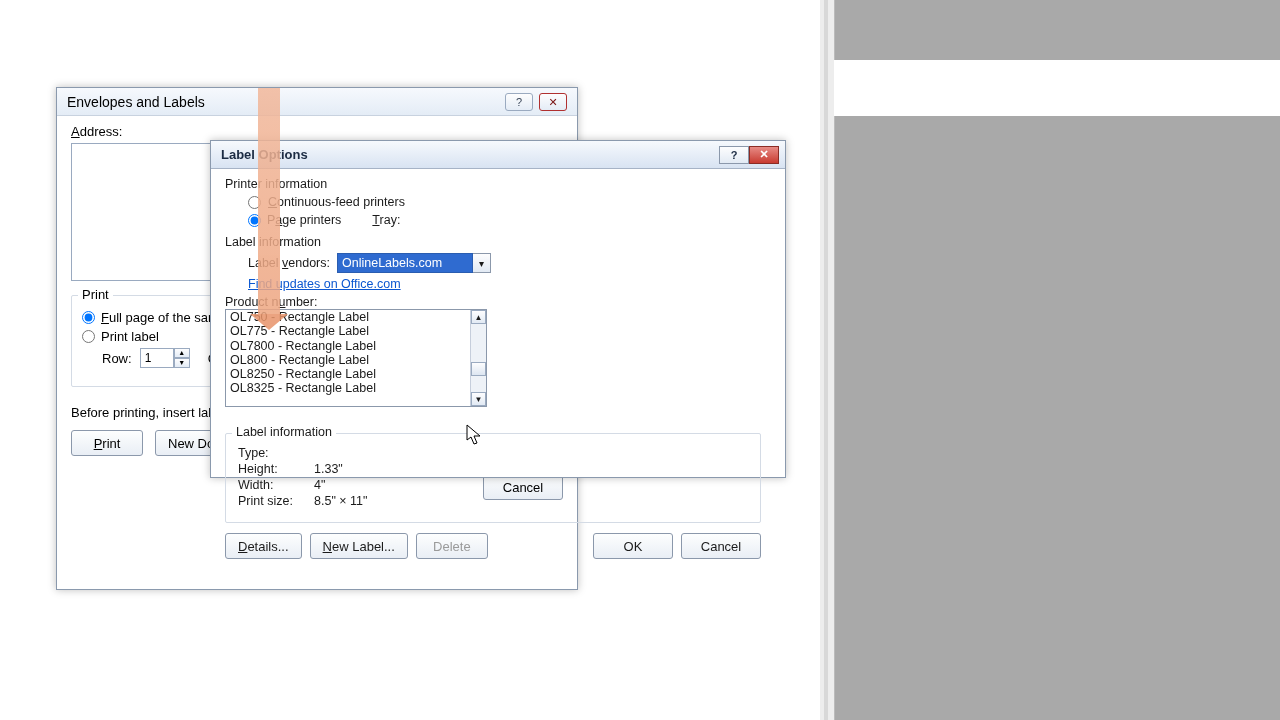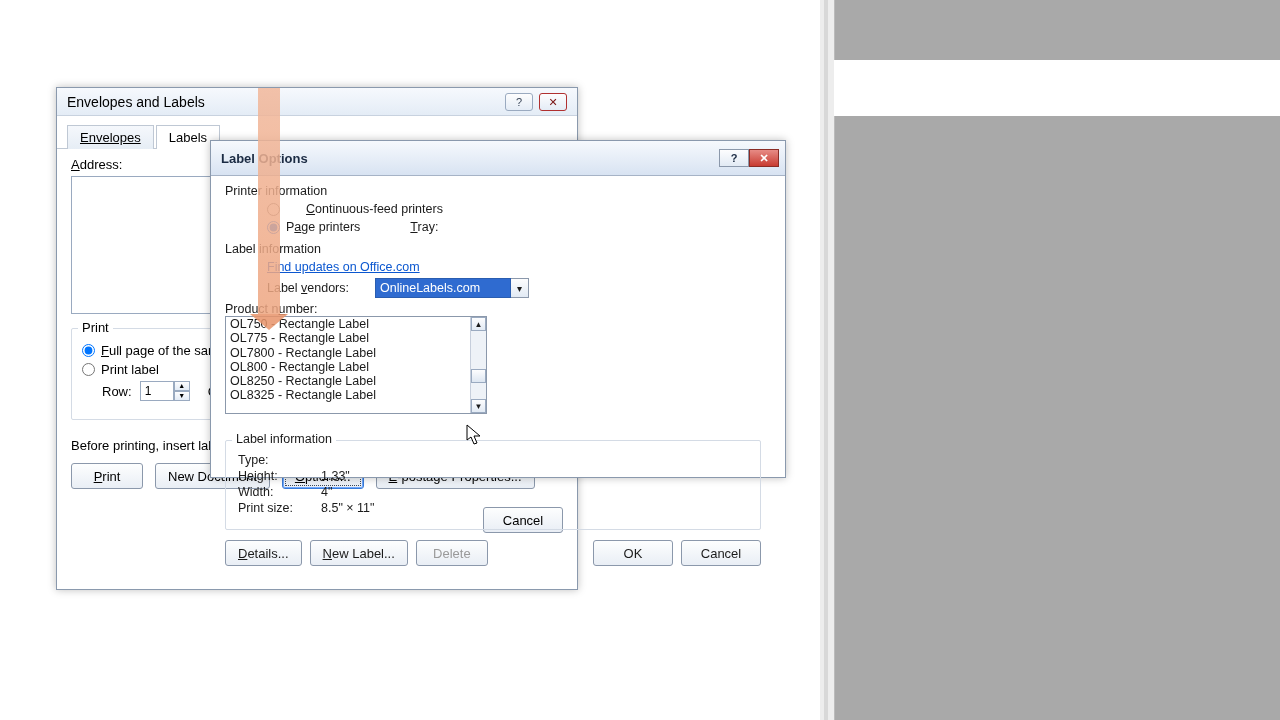--- a/index.html
+++ b/index.html
@@ -61,31 +61,31 @@
     display: inline-flex; align-items: center; justify-content: center;
   }
   .btn.focus { outline: 1px dotted #3b475a; outline-offset: -4px; border-color:#3a7bd5; box-shadow:0 0 0 1px #6fa8ff inset; }
 
   .env-buttons { display: flex; gap: 12px; margin-top: 10px; }
   .env-cancel-row { display: flex; justify-content: flex-end; margin-top: 18px; }
 
   
   .opt-dlg { left: 210px; top: 140px; width: 576px; height: 338px; z-index: 5; }
   .opt-title {
-    height: 35px; padding: 0 6px 0 10px; display: flex; align-items: center; justify-content: space-between;
+    height: 28px; padding: 0 6px 0 10px; display: flex; align-items: center; justify-content: space-between;
     background: linear-gradient(#f6f9fd,#d8e3f2); border-bottom: 1px solid #a6b3c6;
     font-size: 13px; font-weight: 600; color: #1b2b43;
   }
   .opt-tctrls { display:flex; gap:0; }
   .opt-tbtn { width: 30px; height: 18px; border: 1px solid #8b98ab; background: linear-gradient(#fdfdfe,#e2eaf4); display:flex;align-items:center;justify-content:center; font-size:11px; }
   .opt-tbtn.red { background: linear-gradient(#e78b85,#c83b31); border-color:#8b2c25; color:#fff; }
 
   .opt-body { padding: 6px 24px 10px 14px; font-size: 12.5px; color: #1b1b1b; }
   .section-label { margin: 2px 0 4px 0; }
-  .row { display: flex; align-items: center; gap: 26px; margin: 4px 0; }
+  .row { display: flex; align-items: center; gap: 7px; margin: 4px 0; }
   .row .indent { width: 16px; }
   select.sel {
     height: 22px; border: 1px solid #8b98ab; font-size: 12.5px; padding: 0 2px;
     background: #fff;
   }
   .sel.tray { width: 190px; }
   .sel-vendor-wrap { display:inline-flex; }
   .sel-vendor {
     width: 136px; height: 20px; border: 1px solid #2a5db0; background: #2f6bd0; color: #fff;
     font-size: 12.5px; padding: 0 4px; display: flex; align-items: center;
@@ -104,21 +104,21 @@
   .list-items { flex: 1; overflow: hidden; }
   .list-items div { padding: 0 4px; height: 14.3px; line-height: 14.3px; white-space: nowrap; }
   .sb { width: 16px; border-left: 1px solid #c6cedb; display: flex; flex-direction: column; background: #eef2f7; }
   .sb-btn { height: 14px; border: 1px solid #9aaac0; background: linear-gradient(#fdfdfe,#e2eaf4); font-size: 8px; display:flex;align-items:center;justify-content:center; }
   .sb-track { flex:1; position:relative; }
   .sb-thumb { position:absolute; left:0; right:0; height:14px; top:38px; border:1px solid #9aaac0; background:linear-gradient(#fdfdfe,#dde6f1); }
 
   .info-col { flex:1; }
   .info-grp { border: 1px solid #d4dbe5; border-radius: 2px; padding: 10px 12px 12px 12px; position: relative; margin-top:6px; }
   .info-grp .lg { position:absolute; top:-9px; left:6px; background:#fff; padding:0 4px; font-size:12.5px; }
-  .kv { display:flex; gap:17px; margin:2px 0; font-size:12.5px; }
+  .kv { display:flex; gap:10px; margin:2px 0; font-size:12.5px; }
   .kv .k { width: 66px; }
 
   .opt-buttons { display:flex; align-items:center; gap:8px; margin-top:10px; }
   .opt-buttons .spacer { flex:1; }
   .btn.disabled { color:#9a9a9a; }
 
   
   .pointer {
     position: absolute; left: 258px; top: 88px; width: 22px; height: 228px;
     background: linear-gradient(#f1b79a,#eea681); opacity: .85; z-index: 8;
@@ -140,24 +140,20 @@
   <div class="white-slice"></div>
 </div>
 
 <div class="dlg env-dlg">
   <div class="dlg-title">
     <span>Envelopes and Labels</span>
     <div class="title-ctrls">
       <div class="title-btn">?</div>
       <div class="title-btn close-red">✕</div>
     </div>
-  </div>
-  <div class="tabbar">
-    <div class="tab"><span class="ul">Envelopes</span></div>
-    <div class="tab active"><span>Labels</span></div>
   </div>
   <div class="env-body">
     <div><span class="und">A</span><span>ddress:</span></div>
     <div class="addr-box"></div>
 
     <div class="print-group">
       <div class="print-legend">Print</div>
       <label class="radio-row">
         <input type="radio" name="pr" checked="" style="">
         <span><span style="text-decoration:underline">F</span>ull page of the sam</span>
@@ -212,30 +208,30 @@
       <span class="indent"></span>
       <label style="display:flex;align-items:center;gap:6px">
         <input type="radio" name="pi" checked="" style="">
         <span>P<span style="text-decoration:underline">a</span>ge printers</span>
       </label>
       <span style="margin-left:24px"><span style="text-decoration:underline">T</span>ray:</span>
     </div>
 
     <div class="section-label" style="margin-top:8px">Label information</div>
     <div class="row">
-        <span class="indent"></span>
-      <span class="link">Find updates on Office.com</span>
-    </div>
-    <div class="row">
       <span class="indent"></span>
       <span>Label <span style="text-decoration:underline">v</span>endors:</span>
       <span class="sel-vendor-wrap">
         <span class="sel-vendor">OnlineLabels.com</span>
         <span class="sel-vendor-btn">▾</span>
       </span>
+    </div>
+    <div class="row">
+        <span class="indent"></span>
+      <span class="link">Find updates on Office.com</span>
     </div>
 
     <div class="cols">
       <div class="prod-col">
         <div>Product n<span style="text-decoration:underline">u</span>mber:</div>
         <div class="listbox">
           <div class="list-items">
             <div>OL750 - Rectangle Label</div>
             <div>OL775 - Rectangle Label</div>
             <div>OL7800 - Rectangle Label</div>

